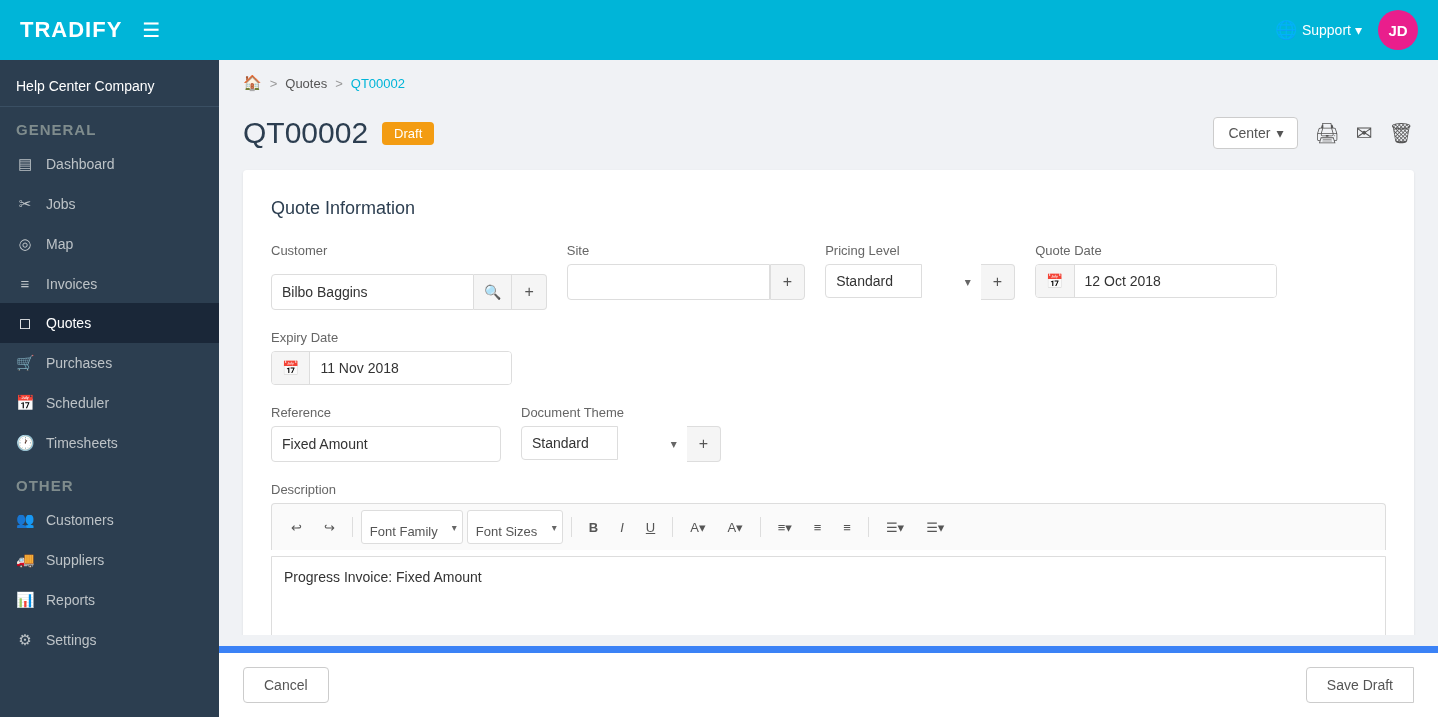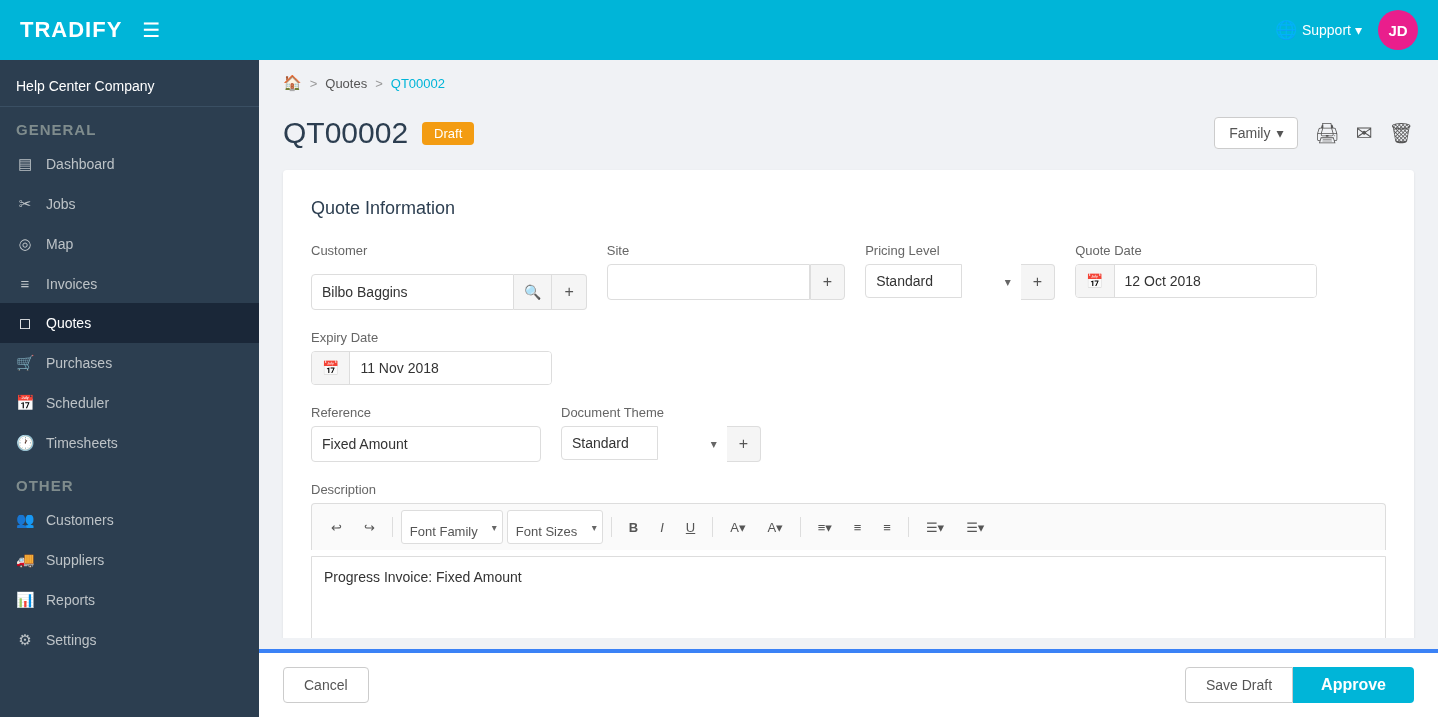--- a/index.html
+++ b/index.html
@@ -60,21 +60,21 @@
 
     
     .main-layout {
       display: flex;
       flex: 1;
       overflow: hidden;
     }
 
     
     .sidebar {
-      width: 259px;
+      width: 219px;
       background: #2c3e50;
       color: #ccc;
       display: flex;
       flex-direction: column;
       flex-shrink: 0;
       overflow-y: auto;
     }
     .sidebar-company {
       padding: 18px 16px 12px;
       color: white;
@@ -376,21 +376,21 @@
       min-height: 100px;
       padding: 12px;
       font-size: 14px;
       color: #333;
       background: white;
     }
 
     
     .footer {
       background: white;
-      border-top: 4px solid #3b82f6;
+      border-top: 7px solid #3b82f6;
       padding: 14px 24px;
       display: flex;
       align-items: center;
       justify-content: space-between;
       flex-shrink: 0;
       margin-top: 11px;
     }
     .btn-cancel {
       border: 1px solid #ccc;
       background: white;
@@ -517,21 +517,21 @@
 
     <div class="page-body">
 
       <div class="page-header">
         <div class="page-title-area">
           <h1 class="page-title">QT00002</h1>
           <span class="badge-draft">Draft</span>
         </div>
         <div class="page-actions">
           <button class="btn-options">
-            <span>Family</span>
+            <span>Center</span>
             <span>▾</span>
           </button>
           <span class="action-icon">🖨</span>
           <span class="action-icon">✉</span>
           <span class="action-icon">🗑</span>
         </div>
       </div>
 
       <div class="card">
         <div class="card-title">Quote Information</div>
@@ -649,18 +649,17 @@
             </div>
           </div>
         </div>
       </div>
     </div>
 
     <div class="footer">
       <button class="btn-cancel">Cancel</button>
       <div class="footer-right">
         <button class="btn-save-draft">Save Draft</button>
-        <button class="btn-approve">Approve</button>
       </div>
     </div>
 
   </div>
 </div>
 
 </body></html>

